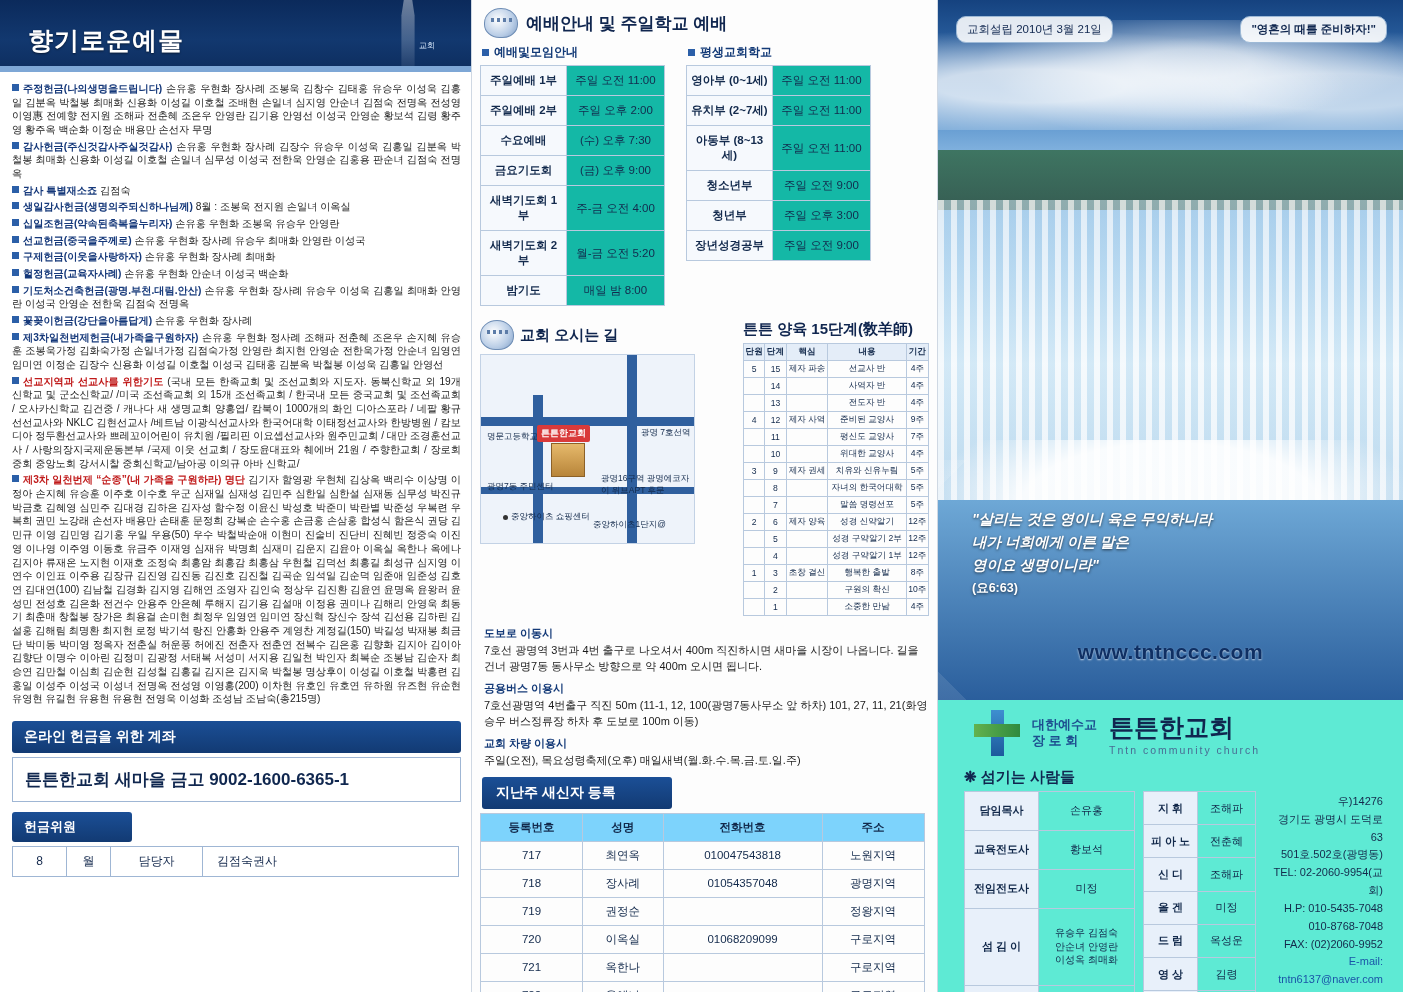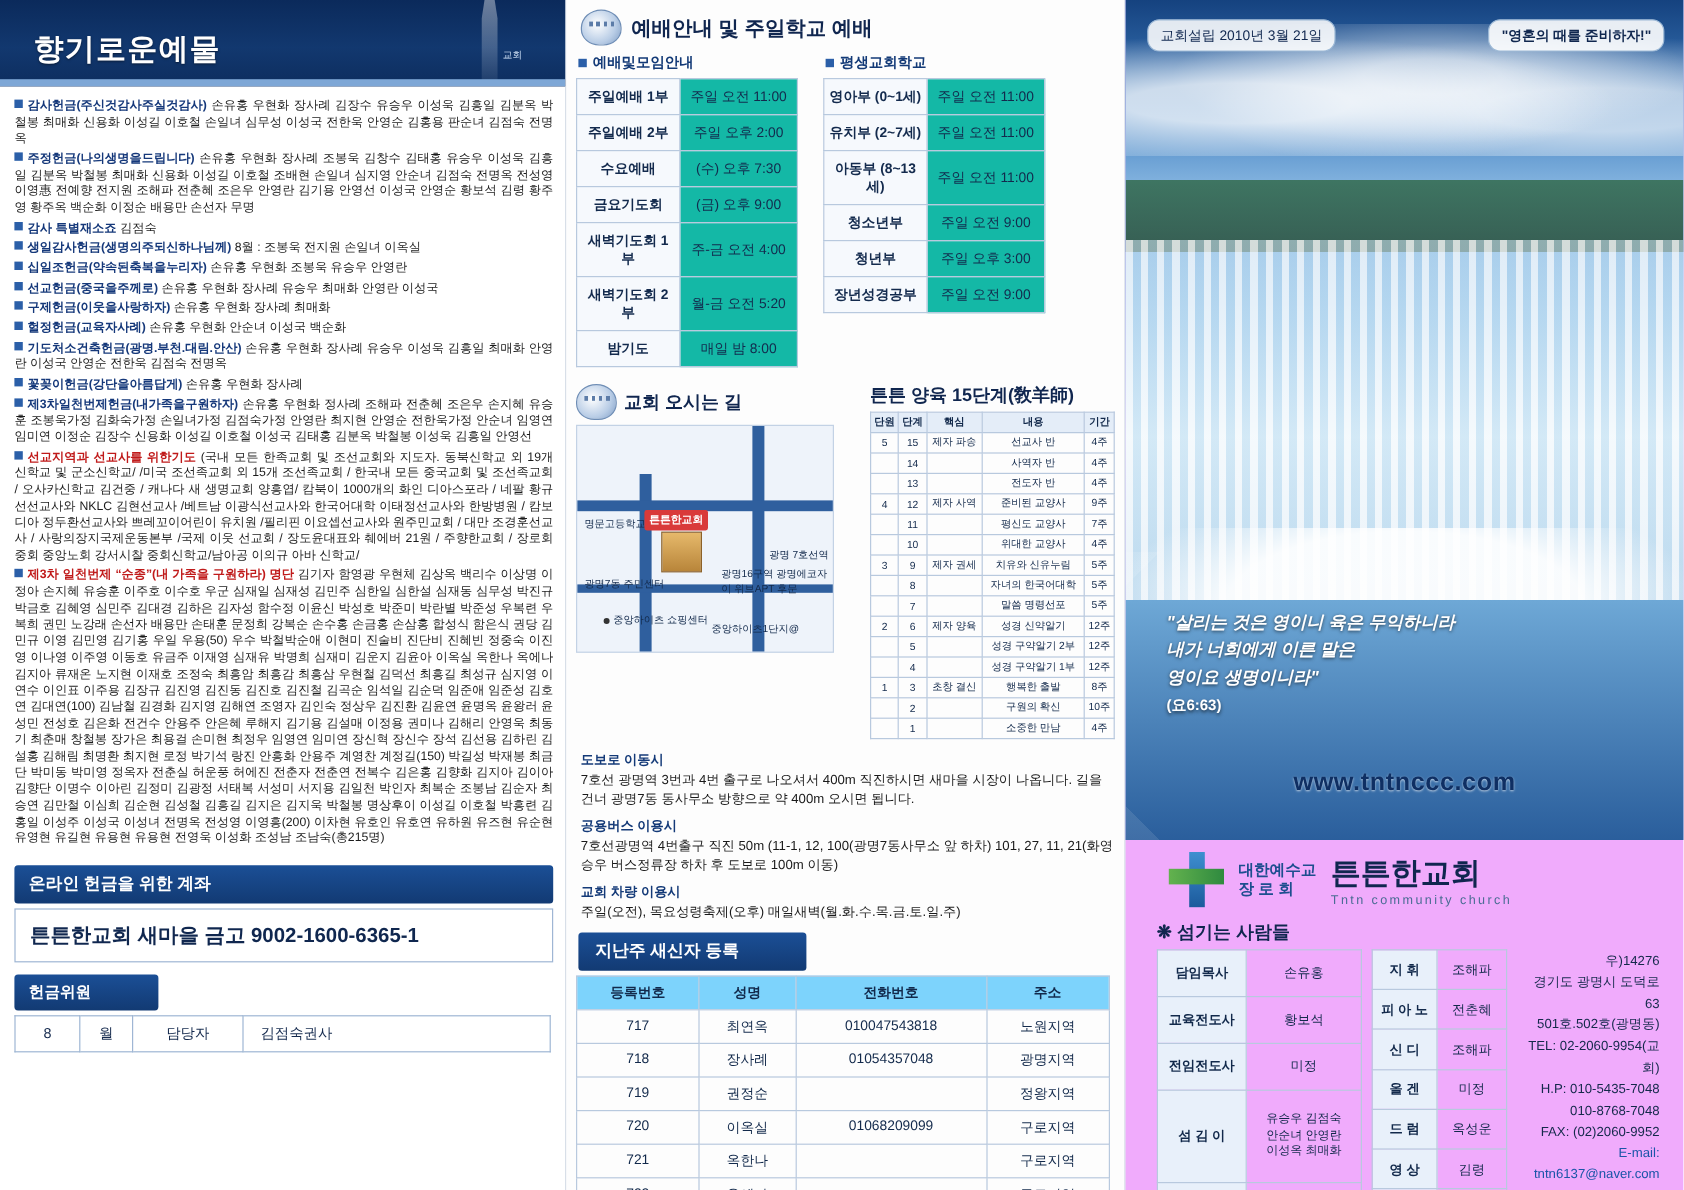--- a/index.html
+++ b/index.html
@@ -163,21 +163,21 @@
     padding: 7px 4px;
     text-align: center;
     color: #132a4d;
     background: #14b8a6;
   }
   .tbl td.name { width: 86px; font-weight: bold; background:#f6f9fd; }
   .tbl td.time { width: 98px; }
   .t-left { width: 196px; }
   .t-right { width: 196px; }
 
-  .way-row { display:flex; gap:6px; margin-top: 14px; }
+  .way-row { display:flex; gap:24px; margin-top: 14px; }
   .map-wrap { width: 218px; }
   .map-title { display:flex; align-items:center; gap:6px; margin-bottom: 4px;}
   .map-title .mt { font-size: 15px; font-weight: bold; color:#10264f;}
   .map {
     position: relative;
     width: 215px; height: 190px;
     background: #eef3fa;
     border: 1px solid #c3d2e5;
     overflow: hidden;
   }
@@ -225,21 +225,21 @@
   .newcomer th, .newcomer td {
     border:1px solid #b8c9de; padding:6px 4px; text-align:center; color:#12294b;
   }
   .newcomer th { background:#7dd3fc; font-weight:bold; }
 
   
   .col-right {
     width: 465px;
     height: 992px;
     position: relative;
-    background: #f0abfc;
+    background: #5eead4;
   }
   .falls {
     position: relative;
     width: 465px; height: 700px;
     background:
       linear-gradient(180deg,#2e6fb7 0%, #4b8fd0 18%, #8fc0e6 38%, #cfe6f4 52%, #9fc6e4 70%, #3f7cbb 100%);
     overflow: hidden;
   }
   .falls .sky {
     position:absolute; left:0; top:0; width:100%; height:150px;
@@ -349,26 +349,26 @@
   <div class="col-left">
     <div class="left-header">
       <div class="tower"></div>
       <div class="tower-txt">교회</div>
       <div class="title">향기로운예물</div>
       <div class="bar"></div>
     </div>
 
     <div class="offering-list">
       <div class="off-item">
+        <span class="sq"></span><span class="hd">주정헌금(나의생명을드립니다)</span>
+        <span>손유홍 우현화 장사례 조봉욱 김창수 김태홍 유승우 이성욱 김흥일 김분옥 박철봉 최매화 신용화 이성길 이호철 조배현 손일녀 심지영 안순녀 김점숙 전명옥 전성영 이영惠 전예향 전지원 조해파 전춘혜 조은우 안영란 김기용 안영선 이성국 안영순 황보석 김령 황주영 황주옥 백순화 이정순 배용만 손선자 무명</span>
+      </div>
+      <div class="off-item">
         <span class="sq"></span><span class="hd">감사헌금(주신것감사주실것감사)</span>
         <span>손유홍 우현화 장사례 김장수 유승우 이성욱 김흥일 김분옥 박철봉 최매화 신용화 이성길 이호철 손일녀 심무성 이성국 전한욱 안영순 김홍용 판순녀 김점숙 전명옥</span>
-      </div>
-      <div class="off-item">
-        <span class="sq"></span><span class="hd">주정헌금(나의생명을드립니다)</span>
-        <span>손유홍 우현화 장사례 조봉욱 김창수 김태홍 유승우 이성욱 김흥일 김분옥 박철봉 최매화 신용화 이성길 이호철 조배현 손일녀 심지영 안순녀 김점숙 전명옥 전성영 이영惠 전예향 전지원 조해파 전춘혜 조은우 안영란 김기용 안영선 이성국 안영순 황보석 김령 황주영 황주옥 백순화 이정순 배용만 손선자 무명</span>
       </div>
       <div class="off-item">
         <span class="sq"></span><span class="hd">감사 특별재소죠</span>
         <span>김점숙</span>
       </div>
       <div class="off-item">
         <span class="sq"></span><span class="hd">생일감사헌금(생명의주되신하나님께)</span>
         <span>8월 : 조봉욱 전지원 손일녀 이옥실</span>
       </div>
       <div class="off-item">
@@ -510,21 +510,21 @@
         <div class="map-title">
           <div class="seal"></div>
           <div class="mt">교회 오시는 길</div>
         </div>
         <div class="map">
           <div class="road-v" style="left:52px;top:40px;width:10px;height:150px;"></div>
           <div class="road-v" style="left:146px;top:0;width:10px;height:190px;"></div>
           <div class="road-h" style="left:0;top:62px;width:215px;height:9px;"></div>
           <div class="road-h" style="left:0;top:132px;width:215px;height:7px;"></div>
           <div class="lbl" style="left:6px;top:76px;">명문고등학교</div>
-          <div class="lbl" style="left:160px;top:72px;margin-top:30px;">광명 7호선역</div>
+          <div class="lbl" style="left:160px;top:72px;">광명 7호선역</div>
           <div class="lbl" style="left:6px;top:126px;">광명7동 주민센터</div>
           <div class="bldg"></div>
           <div class="church">튼튼한교회</div>
           <div class="lbl" style="left:120px;top:118px;width:92px;">광명16구역 광명에코자이 위브APT 후문</div>
           <div class="dot" style="left:22px;top:160px;"></div>
           <div class="lbl" style="left:30px;top:156px;">중앙하이츠 쇼핑센터</div>
           <div class="lbl" style="left:112px;top:164px;">중앙하이츠1단지@</div>
         </div>
       </div>
 

